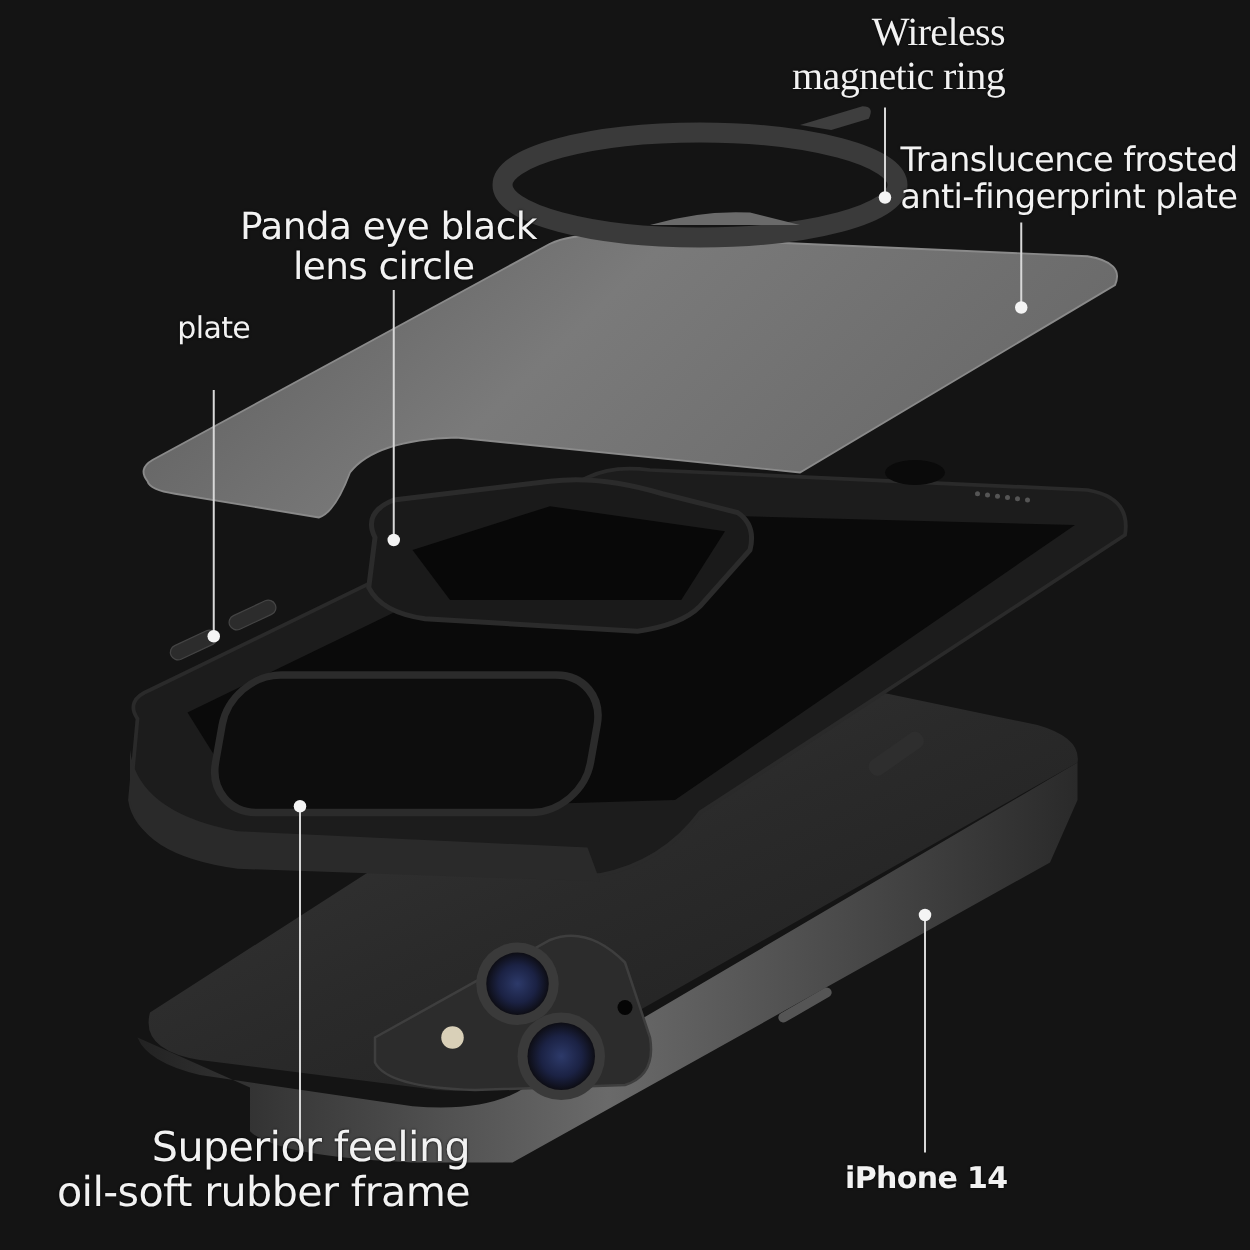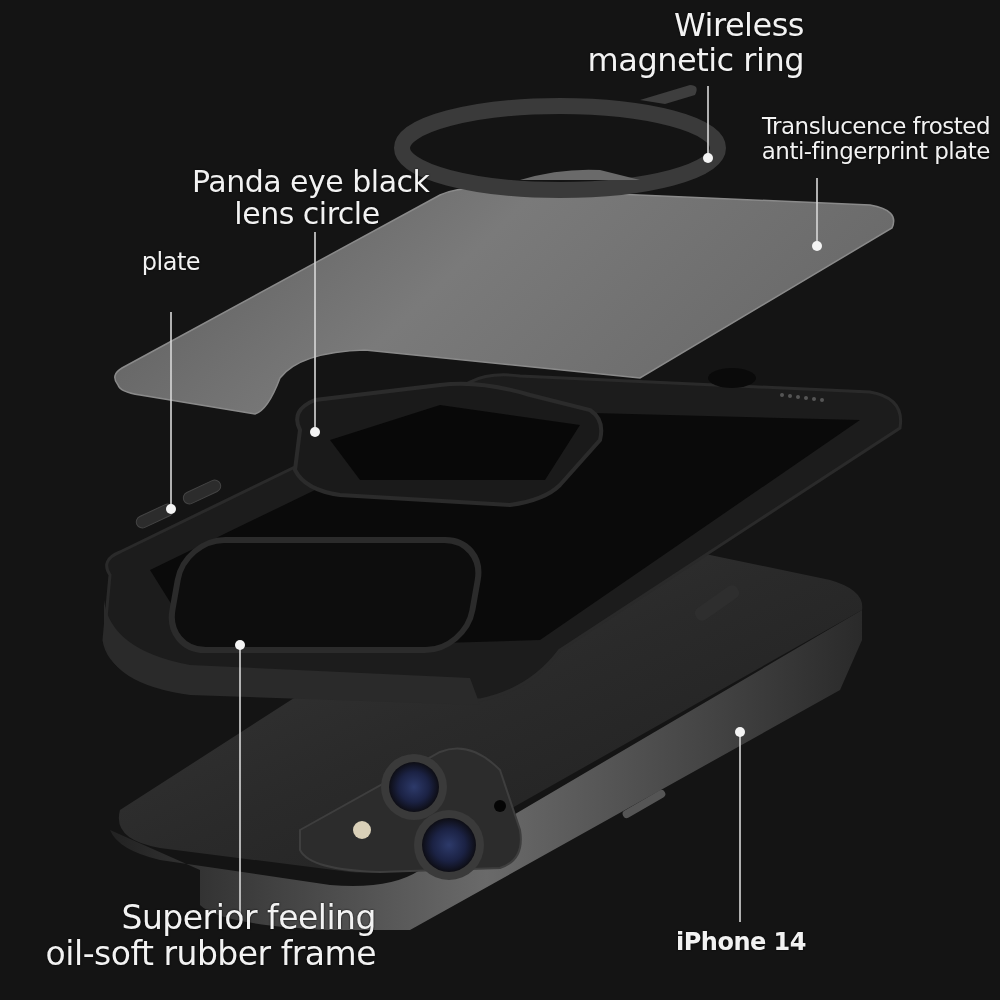--- a/index.html
+++ b/index.html
@@ -12,22 +12,22 @@
   #stage { position: absolute; left: 0; top: 0; width: 1000px; height: 1000px; }
   .label {
     position: absolute;
     color: #f2f2f2;
     line-height: 1.08;
     letter-spacing: -0.5px;
     text-shadow: 0 0 2px #000;
     white-space: nowrap;
   }
   .label span { display: block; }
-  .lbl-ring   { right: 196px; top: 8px;  font-size: 32px; text-align: right; }
-  .lbl-plate  { right: 10px;  top: 114px; font-size: 23px; text-align: right; }
+  .lbl-ring   { right: 196px; top: 8px;  font-size: 32px; text-align: right; font-family: Liberation Serif, serif; }
+  .lbl-plate  { right: 10px;  top: 114px; font-size: 27px; text-align: right; }
   .lbl-panda  { left: 192px;  top: 166px; font-size: 30px; text-align: center; width: 230px; }
   .lbl-button { left: 68px;   top: 250px; font-size: 24px; text-align: center; width: 206px; }
   .lbl-frame  { right: 624px; top: 900px; font-size: 33px; text-align: right; }
   .lbl-phone  { left: 676px;  top: 930px; font-size: 24px; font-weight: bold; }
 </style>
 </head>
 <body>
 
 <svg id="stage" viewBox="0 0 1000 1000" xmlns="http://www.w3.org/2000/svg">
   <defs>

